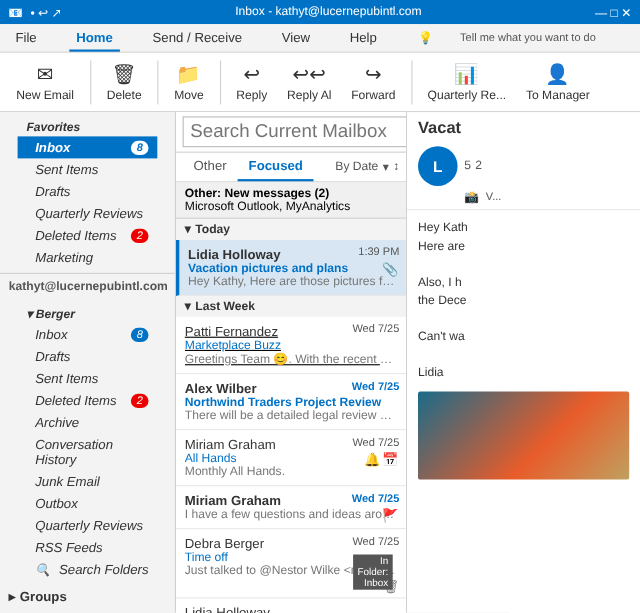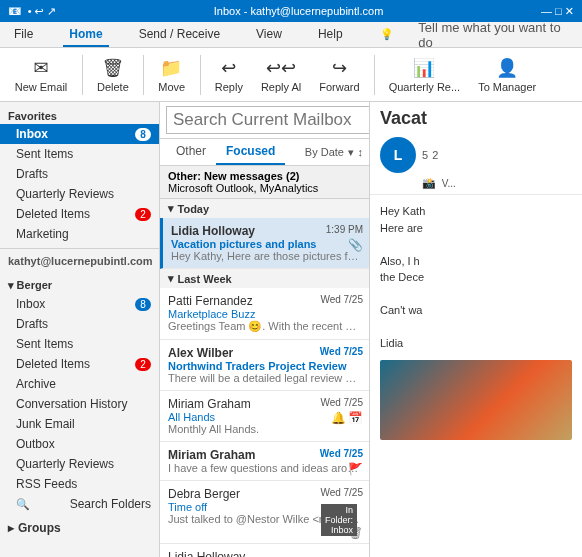--- a/index.html
+++ b/index.html
@@ -76,21 +76,21 @@
     }
 
     
     .sidebar {
       width: 160px;
       background: #f3f3f3;
       border-right: 1px solid #d0d0d0;
       overflow-y: auto;
       flex-shrink: 0;
     }
-    .sidebar-section { padding: 4px 0; }
+    .sidebar-section { padding: 4px 16px; font-style: italic; }
     .sidebar-heading {
       font-size: 11px;
       font-weight: 600;
       color: #333;
       padding: 4px 8px 2px 8px;
       cursor: pointer;
     }
     .sidebar-item {
       display: flex;
       align-items: center;
@@ -257,21 +257,21 @@
       flex-shrink: 0;
       display: flex;
       align-items: center;
       justify-content: center;
       color: white;
       font-size: 14px;
       font-weight: 600;
     }
     .reading-body { padding: 8px 10px; font-size: 11px; color: #333; line-height: 1.5; }
     .reading-image { width: 100%; height: 80px; background: linear-gradient(135deg, #1a6b8a 0%, #e85c2a 60%, #c0a060 100%); margin-top: 8px; border-radius: 2px; }
-    .reading-pane-title { font-size: 18px; font-weight: 700; color: #333; padding: 6px 10px 0 10px; }
+    .reading-pane-title { font-size: 15px; font-weight: 700; color: #333; padding: 6px 10px 0 10px; }
 
     
     .message-list-container { overflow-y: auto; }
     .message-list-scroll { overflow-y: auto; flex: 1; }
     .message-list-scroll::-webkit-scrollbar { width: 6px; }
     .message-list-scroll::-webkit-scrollbar-track { background: #f0f0f0; }
     .message-list-scroll::-webkit-scrollbar-thumb { background: #bbb; }
   </style>
 </head>
 <body>
@@ -285,21 +285,21 @@
   <span>— □ ✕</span>
 </div>
 
 <div class="ribbon-tabs">
   <span class="ribbon-tab">File</span>
   <span class="ribbon-tab active">Home</span>
   <span class="ribbon-tab">Send / Receive</span>
   <span class="ribbon-tab">View</span>
   <span class="ribbon-tab">Help</span>
   <span style="margin-left:8px; font-size:11px; color:#555;">💡</span>
-  <span style="font-size:13px; color:#555; flex:1;">Tell me what you want to do</span>
+  <span style="font-size:10px; color:#555; flex:1;">Tell me what you want to do</span>
 </div>
 
 <div class="ribbon-actions">
   <div class="ribbon-btn new-email">
     <span class="icon">✉</span>
     <span>New Email</span>
   </div>
   <div class="ribbon-divider"></div>
   <div class="ribbon-btn">
     <span class="icon">🗑</span>
@@ -448,21 +448,21 @@
         <div class="msg-icons">
           <span>📎</span>
         </div>
       </div>
 
       <div class="section-header">
         <span>▾</span>
         <span>Last Week</span>
       </div>
 
-      <div class="message-item" style="position:relative;">
+      <div class="message-item" style="position:relative;text-decoration:underline;">
         <span class="msg-sender">Patti Fernandez</span>
         <span class="msg-time">Wed 7/25</span>
         <div class="msg-subject">Marketplace Buzz</div>
         <div class="msg-preview">Greetings Team 😊. With the recent buzz in the marketplace for the XT</div>
       </div>
 
       <div class="message-item unread" style="position:relative;">
         <span class="msg-sender">Alex Wilber</span>
         <span class="msg-time bold">Wed 7/25</span>
         <div class="msg-subject bold">Northwind Traders Project Review</div>

